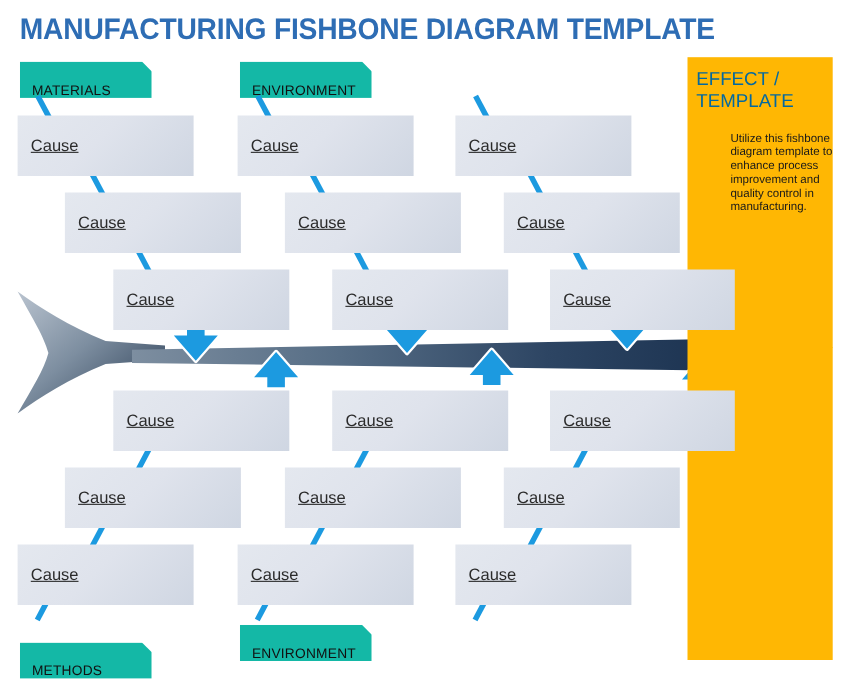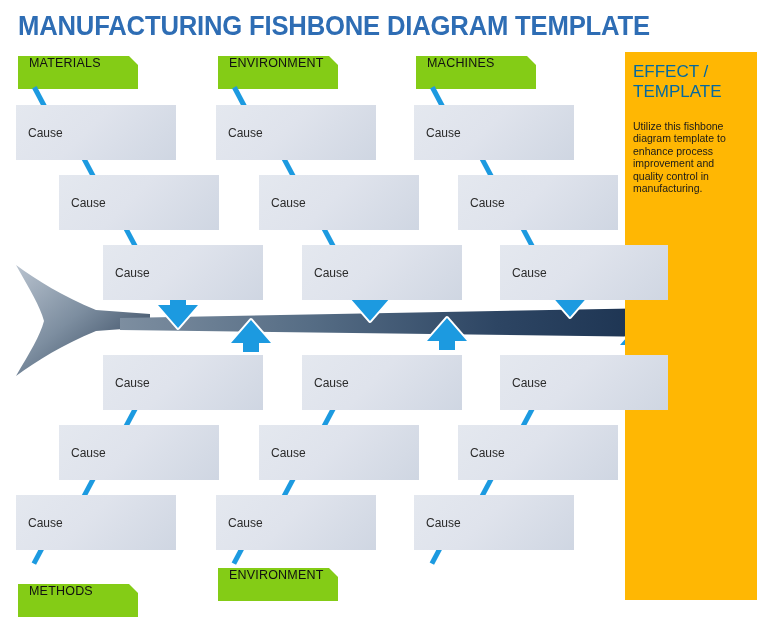--- a/index.html
+++ b/index.html
@@ -27,44 +27,44 @@
   .effect-panel{
     position:absolute;left:625px;top:52px;width:132px;height:548px;
     background:#FFB703;
   }
   .effect-title{
     position:absolute;left:633px;top:62px;width:118px;
     font-size:17px;line-height:20px;color:#0369a1;
     font-family:"Liberation Sans", sans-serif;
   }
   .effect-desc{
-    position:absolute;left:633px;top:120px;width:112px;
+    position:absolute;left:664px;top:120px;width:112px;
     font-size:10.5px;line-height:12.4px;color:#1a1a1a;
   }
 
   
   .cat{
     position:absolute;height:33px;
-    background:#84cc16;
+    background:#14b8a6;
     clip-path:polygon(0 0, calc(100% - 9px) 0, 100% 9px, 100% 100%, 0 100%);
-    display:flex;align-items:flex-start;
+    display:flex;align-items:flex-end;
   }
   .cat span{
     font-size:12.5px;color:#111111;padding-left:11px;
     letter-spacing:0.2px;white-space:nowrap;
   }
 
   
   .cause{
     position:absolute;height:55px;
     background:linear-gradient(135deg,#e4e8ef 0%,#dfe3ec 45%,#cfd6e2 100%);
     display:flex;align-items:center;
   }
   .cause span{
-    font-size:12px;color:#2b2b2b;padding-left:12px;
+    font-size:15px;color:#2b2b2b;padding-left:12px;text-decoration:underline;
   }
 
   
   .conn{
     position:absolute;width:5px;background:#1C9AE0;
   }
 
   svg.art{position:absolute;left:0;top:0;width:779px;height:630px;pointer-events:none;}
 </style>
 </head>
@@ -139,23 +139,20 @@
     <div>TEMPLATE</div>
   </div>
   <div class="effect-desc">Utilize this fishbone diagram template to enhance process improvement and quality control in manufacturing.</div>
 
   <div class="cat" style="left:18px;top:56px;width:120px;">
     <span>MATERIALS</span>
   </div>
   <div class="cat" style="left:218px;top:56px;width:120px;">
     <span>ENVIRONMENT</span>
   </div>
-  <div class="cat" style="left:416px;top:56px;width:120px;">
-    <span>MACHINES</span>
-  </div>
 
   <div class="cat" style="left:18px;top:584px;width:120px;">
     <span>METHODS</span>
   </div>
   <div class="cat" style="left:218px;top:568px;width:120px;">
     <span>ENVIRONMENT</span>
   </div>
 
   <div class="conn" style="left:37px;top:86px;height:22px;transform:rotate(-28deg);"></div>
   <div class="conn" style="left:88px;top:157px;height:28px;transform:rotate(-28deg);"></div>

